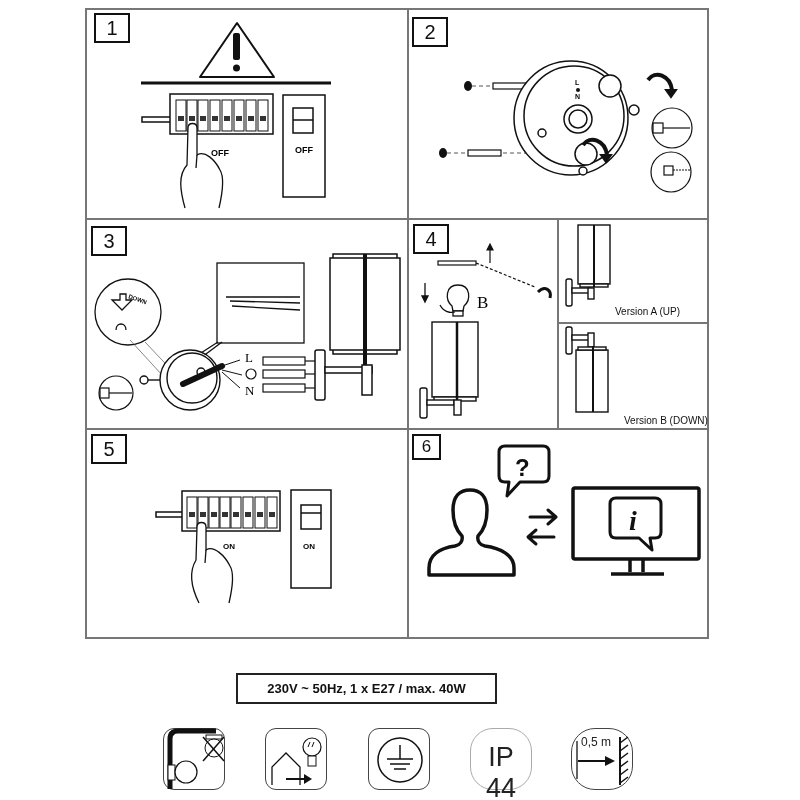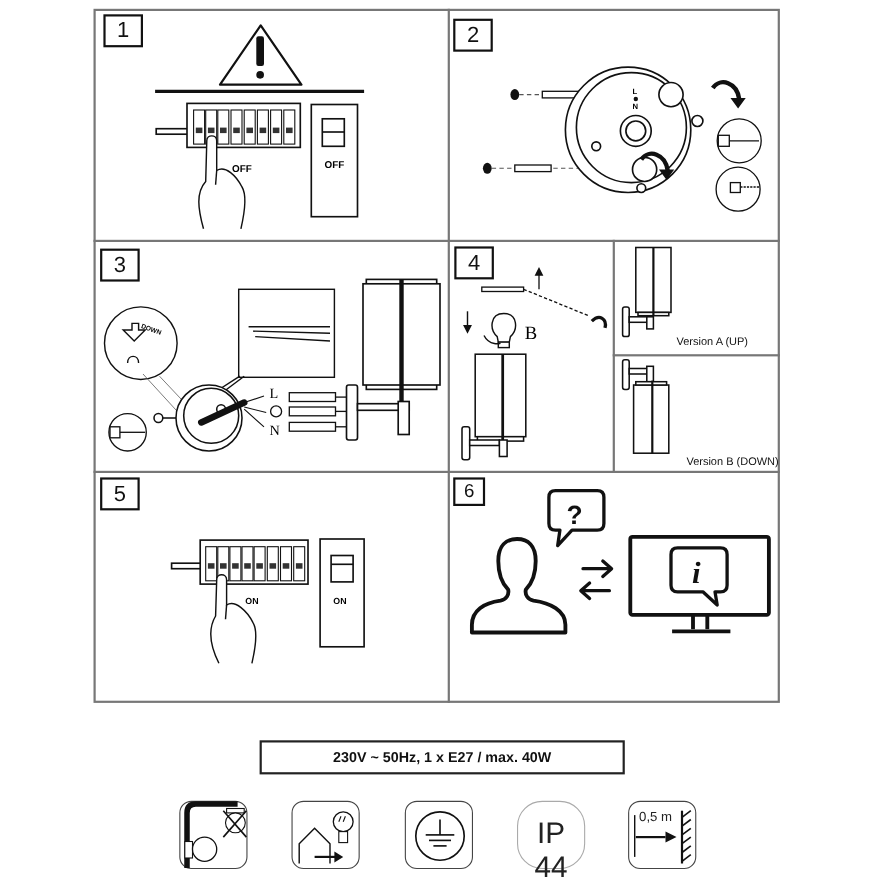--- a/index.html
+++ b/index.html
@@ -4,21 +4,21 @@
 <style>
   html, body { margin:0; padding:0; background:#ffffff; }
   body { width:800px; height:800px; position:relative; overflow:hidden; font-family:"Liberation Sans", sans-serif; color:#111; }
   .grid { position:absolute; left:85px; top:8px; width:624px; height:631px; border:2px solid #777; box-sizing:border-box; }
   .vline { position:absolute; background:#777; width:2px; }
   .hline { position:absolute; background:#777; height:2px; }
   .panel { position:absolute; }
   .step-num { position:absolute; width:36px; height:30px; border:2px solid #111; box-sizing:border-box; font-size:20px; line-height:26px; text-align:center; background:#fff; }
   svg { position:absolute; overflow:visible; }
   .ver-label { position:absolute; font-size:10px; color:#111; white-space:nowrap; }
-  .spec-box { position:absolute; left:236px; top:673px; width:332px; height:31px; border:2px solid #222; box-sizing:border-box; text-align:center; font-weight:bold; font-size:13px; line-height:27px; }
+  .spec-box { position:absolute; left:236px; top:673px; width:261px; height:31px; border:2px solid #222; box-sizing:border-box; text-align:center; font-weight:bold; font-size:13px; line-height:27px; }
   .icon-box { position:absolute; top:728px; width:62px; height:62px; border:1.5px solid #444; border-radius:11px; box-sizing:border-box; background:#fff; }
   .ip-text { position:absolute; left:0; right:0; top:13px; text-align:center; font-size:27px; color:#222; }
   .dist-text { position:absolute; left:9px; top:6px; font-size:12px; color:#222; }
 </style>
 </head>
 <body>
 
 <div class="grid"></div>
 <div class="vline" style="left:407px;top:8px;height:631px;"></div>
 <div class="hline" style="left:85px;top:218px;width:624px;"></div>
@@ -320,21 +320,21 @@
     <circle cx="31" cy="31" r="22" fill="none" stroke="#111" stroke-width="1.5"></circle>
     <line x1="31" y1="16" x2="31" y2="30" stroke="#111" stroke-width="1.5"></line>
     <line x1="18" y1="30" x2="44" y2="30" stroke="#111" stroke-width="1.5"></line>
     <line x1="21" y1="35" x2="41" y2="35" stroke="#111" stroke-width="1.5"></line>
     <line x1="25" y1="40" x2="37" y2="40" stroke="#111" stroke-width="1.5"></line>
   </svg>
 </div>
 <div class="icon-box" style="left:470px;border-color:#aaa;border-radius:23px;">
   <div class="ip-text">IP 44</div>
 </div>
-<div class="icon-box" style="left:571px;">
+<div class="icon-box" style="left:571px;border-radius:24px;">
   <div class="dist-text">0,5 m</div>
   <svg style="left:0;top:0;" width="62" height="62">
     <line x1="5" y1="12" x2="5" y2="50" stroke="#111" stroke-width="1.3"></line>
     <line x1="6" y1="32" x2="33" y2="32" stroke="#111" stroke-width="2"></line>
     <path d="M33 27 L43 32 L33 37 Z" fill="#111"></path>
     <line x1="48" y1="8" x2="48" y2="56" stroke="#111" stroke-width="2"></line>
     <g stroke="#111" stroke-width="1.5">
       <line x1="48" y1="14" x2="56" y2="8"></line>
         <line x1="48" y1="22" x2="56" y2="16"></line>
       <line x1="48" y1="30" x2="56" y2="24"></line>

